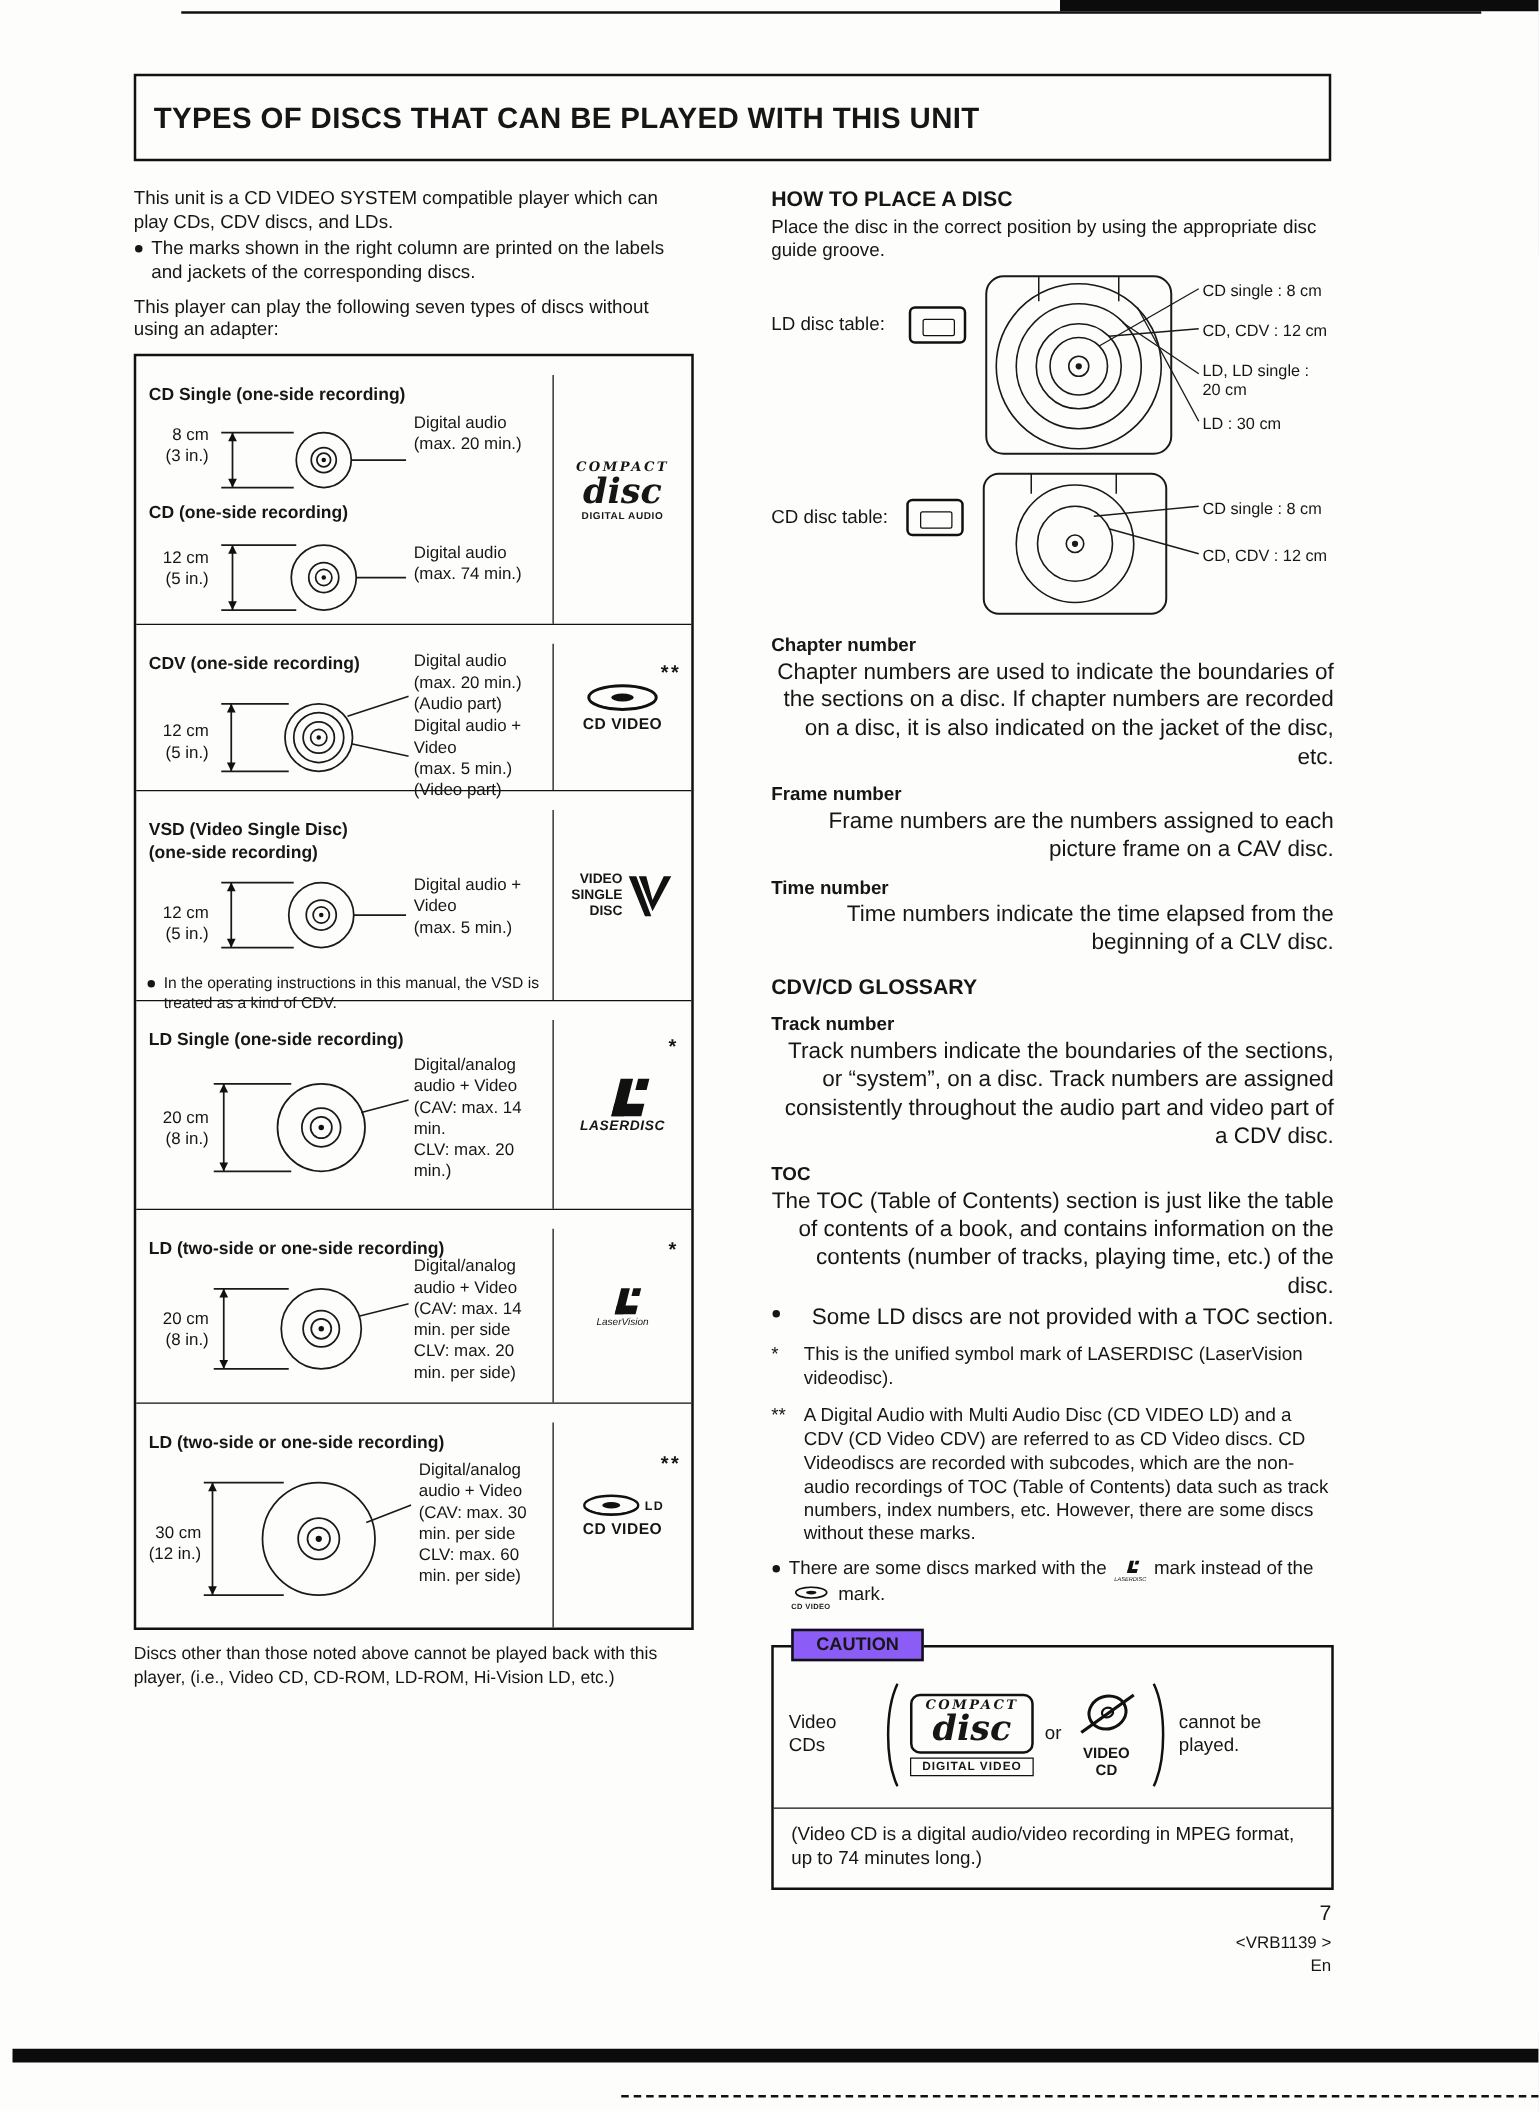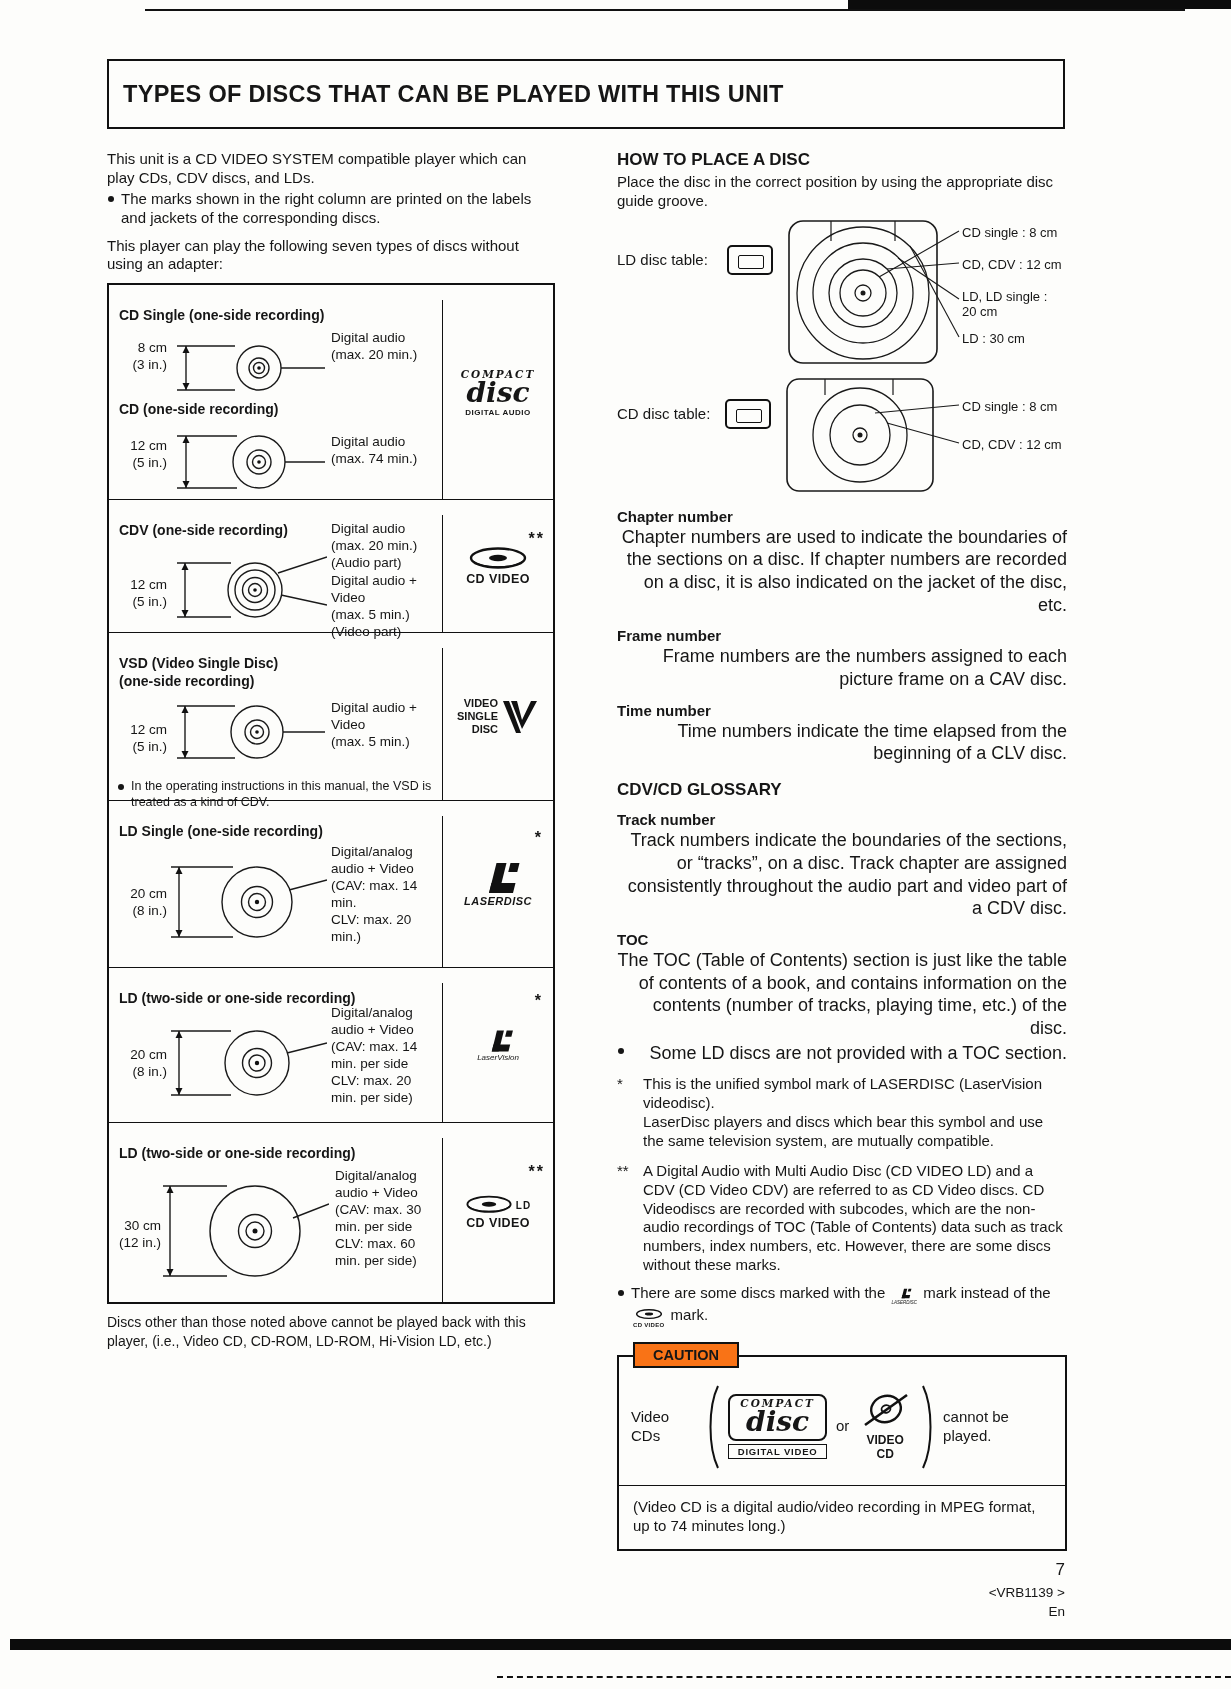--- a/index.html
+++ b/index.html
@@ -80,21 +80,21 @@
   .fnote .ftext { flex:1; }
 
   .inl-ld { display:inline-block; vertical-align:-6px; text-align:center; margin:0 2px; line-height:1; }
   .inl-ld .t { display:block; font-size:4.5px; font-style:italic; }
   .inl-cdv { display:inline-block; vertical-align:-7px; text-align:center; margin:0 2px; line-height:1; }
   .inl-cdv .t { display:block; font-size:6px; font-weight:bold; letter-spacing:.3px; }
   .sup-ld { font-size:8.5px; vertical-align:5px; letter-spacing:1px; font-weight:bold; }
 
   
   .cautionbox { position:relative; margin-top:27px; border:2px solid #111; }
-  .cautionlabel { position:absolute; top:-15px; left:14px; background:#f97316;
+  .cautionlabel { position:absolute; top:-15px; left:14px; background:#8b5cf6;
     border:2px solid #111; padding:3px 18px; font-weight:bold; font-size:14.5px; }
   .caution-row { display:flex; align-items:center; gap:9px; padding:26px 12px 14px 12px; }
   .vcdcd-box { border:2.5px solid #111; border-radius:8px; padding:1px 10px 4px; text-align:center; }
   .vcdcd-strip { border:1.5px solid #111; margin-top:3px; text-align:center;
     font-size:9.5px; font-weight:bold; letter-spacing:.8px; padding:1px 2px; }
   .videocd { text-align:center; }
   .videocd-text { font-size:12px; font-weight:bold; margin-top:1px; }
   .caution-note { border-top:1.5px solid #111; padding:11px 14px 13px; font-size:15px; line-height:1.3; }
 
   .pagefoot { text-align:right; margin-top:9px; padding-right:2px; }
@@ -442,30 +442,29 @@
 
     <div class="gloss-h">Chapter number</div>
     <div class="gloss-b">Chapter numbers are used to indicate the boundaries of the sections on a disc. If chapter numbers are recorded on a disc, it is also indicated on the jacket of the disc, etc.</div>
     <div class="gloss-h">Frame number</div>
     <div class="gloss-b">Frame numbers are the numbers assigned to each picture frame on a CAV disc.</div>
     <div class="gloss-h">Time number</div>
     <div class="gloss-b">Time numbers indicate the time elapsed from the beginning of a CLV disc.</div>
 
     <div class="gloss-title">CDV/CD GLOSSARY</div>
     <div class="gloss-h">Track number</div>
-    <div class="gloss-b">Track numbers indicate the boundaries of the sections, or “tracks”, on a disc. Track chapter are assigned consistently throughout the audio part and video part of a CDV disc.</div>
+    <div class="gloss-b">Track numbers indicate the boundaries of the sections, or “system”, on a disc. Track numbers are assigned consistently throughout the audio part and video part of a CDV disc.</div>
     <div class="gloss-h">TOC</div>
     <div class="gloss-b">The TOC (Table of Contents) section is just like the table of contents of a book, and contains information on the contents (number of tracks, playing time, etc.) of the disc.</div>
     <div class="gloss-b bullet" style="margin-top:2px">Some LD discs are not provided with a TOC section.</div>
 
     <div class="fnote">
       <div class="marker">*</div>
       <div class="ftext">
         <div>This is the unified symbol mark of LASERDISC (LaserVision videodisc).</div>
-        <div>LaserDisc players and discs which bear this symbol and use the same television system, are mutually compatible.</div>
       </div>
     </div>
     <div class="fnote">
       <div class="marker">**</div>
       <div class="ftext">A Digital Audio with Multi Audio Disc (CD VIDEO LD) and a CDV (CD Video CDV) are referred to as CD Video discs. CD Videodiscs are recorded with subcodes, which are the non-audio recordings of TOC (Table of Contents) data such as track numbers, index numbers, etc. However, there are some discs without these marks.</div>
     </div>
 
     <p class="body-text bullet" style="margin-top:9px">
       <span>There are some discs marked with the</span>
       <span class="inl-ld"><svg width="15" height="11" viewBox="0 0 46 34">

